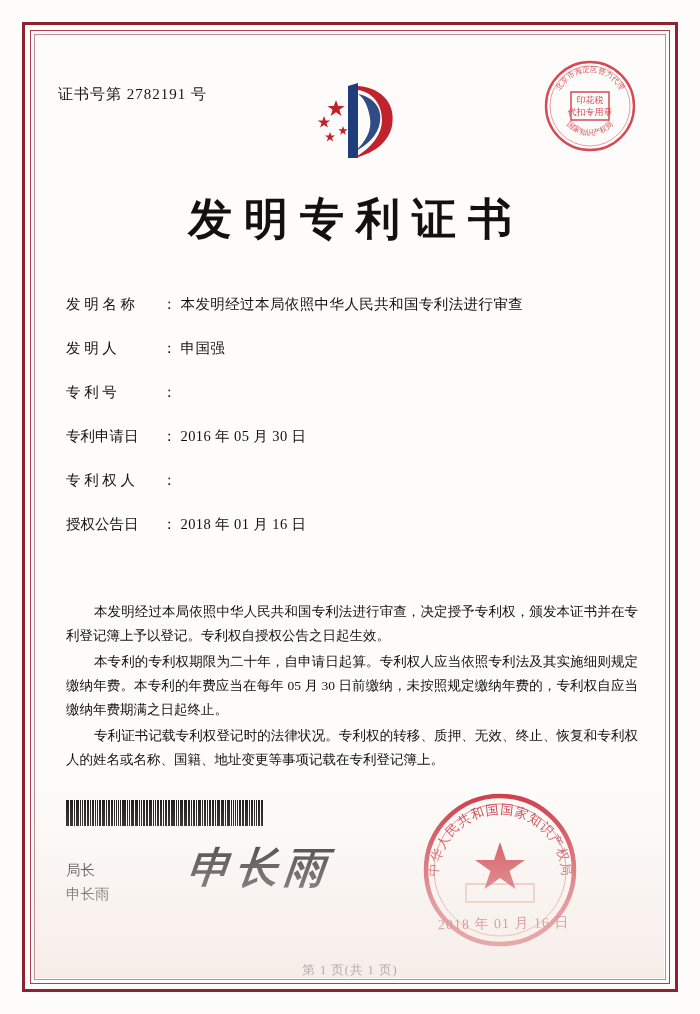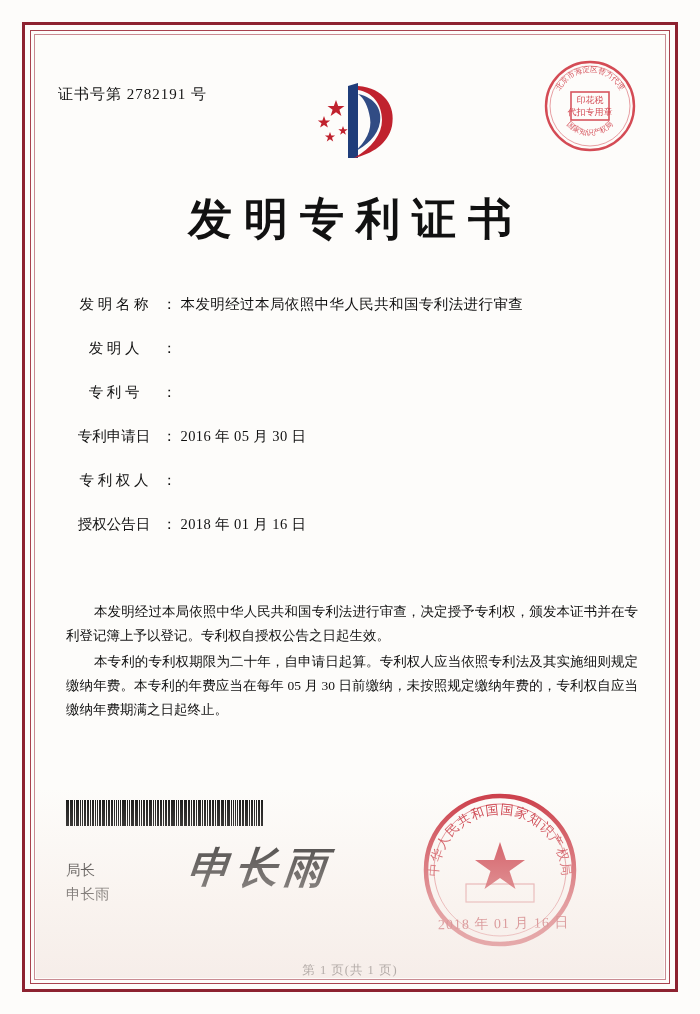--- a/index.html
+++ b/index.html
@@ -118,21 +118,20 @@
     align-items: baseline;
     margin-bottom: 25px;
     font-size: 14.5px;
     color: #111;
   }
   .field-label {
     width: 96px;
     flex: 0 0 96px;
     letter-spacing: 0px;
     white-space: nowrap;
-    text-align: center;
   }
   .field-colon {
     flex: 0 0 auto;
     padding-right: 4px;
   }
   .field-value {
     flex: 1 1 auto;
     letter-spacing: 0.4px;
   }
 
@@ -286,20 +285,21 @@
 
     <div class="field-row">
       <span class="field-label">发 明 名 称</span>
       <span class="field-colon">：</span>
       <span class="field-value">本发明经过本局依照中华人民共和国专利法进行审查</span>
     </div>
 
     <div class="field-row">
       <span class="field-label">发 明 人</span>
       <span class="field-colon">：</span>
+      <span class="field-value">申国强</span>
     </div>
 
     <div class="field-row">
       <span class="field-label">专 利 号</span>
       <span class="field-colon">：</span>
     </div>
 
     <div class="field-row">
       <span class="field-label">专利申请日</span>
       <span class="field-colon">：</span>
@@ -315,20 +315,21 @@
       <span class="field-label">授权公告日</span>
       <span class="field-colon">：</span>
       <span class="field-value">2018 年 01 月 16 日</span>
     </div>
 
   </div>
 
   <div class="body-text">
     <p>本发明经过本局依照中华人民共和国专利法进行审查，决定授予专利权，颁发本证书并在专利登记簿上予以登记。专利权自授权公告之日起生效。</p>
     <p>本专利的专利权期限为二十年，自申请日起算。专利权人应当依照专利法及其实施细则规定缴纳年费。本专利的年费应当在每年 05 月 30 日前缴纳，未按照规定缴纳年费的，专利权自应当缴纳年费期满之日起终止。</p>
+    <p>专利证书记载专利权登记时的法律状况。专利权的转移、质押、无效、终止、恢复和专利权人的姓名或名称、国籍、地址变更等事项记载在专利登记簿上。</p>
   </div>
 
   <div class="barcode">
     <i style="width:3px"></i>
       <i style="width:1px"></i>
       <i style="width:2px"></i>
       <i style="width:1px"></i>
     <i style="width:4px"></i>
       <i style="width:1px"></i>
       <i style="width:1px"></i>

